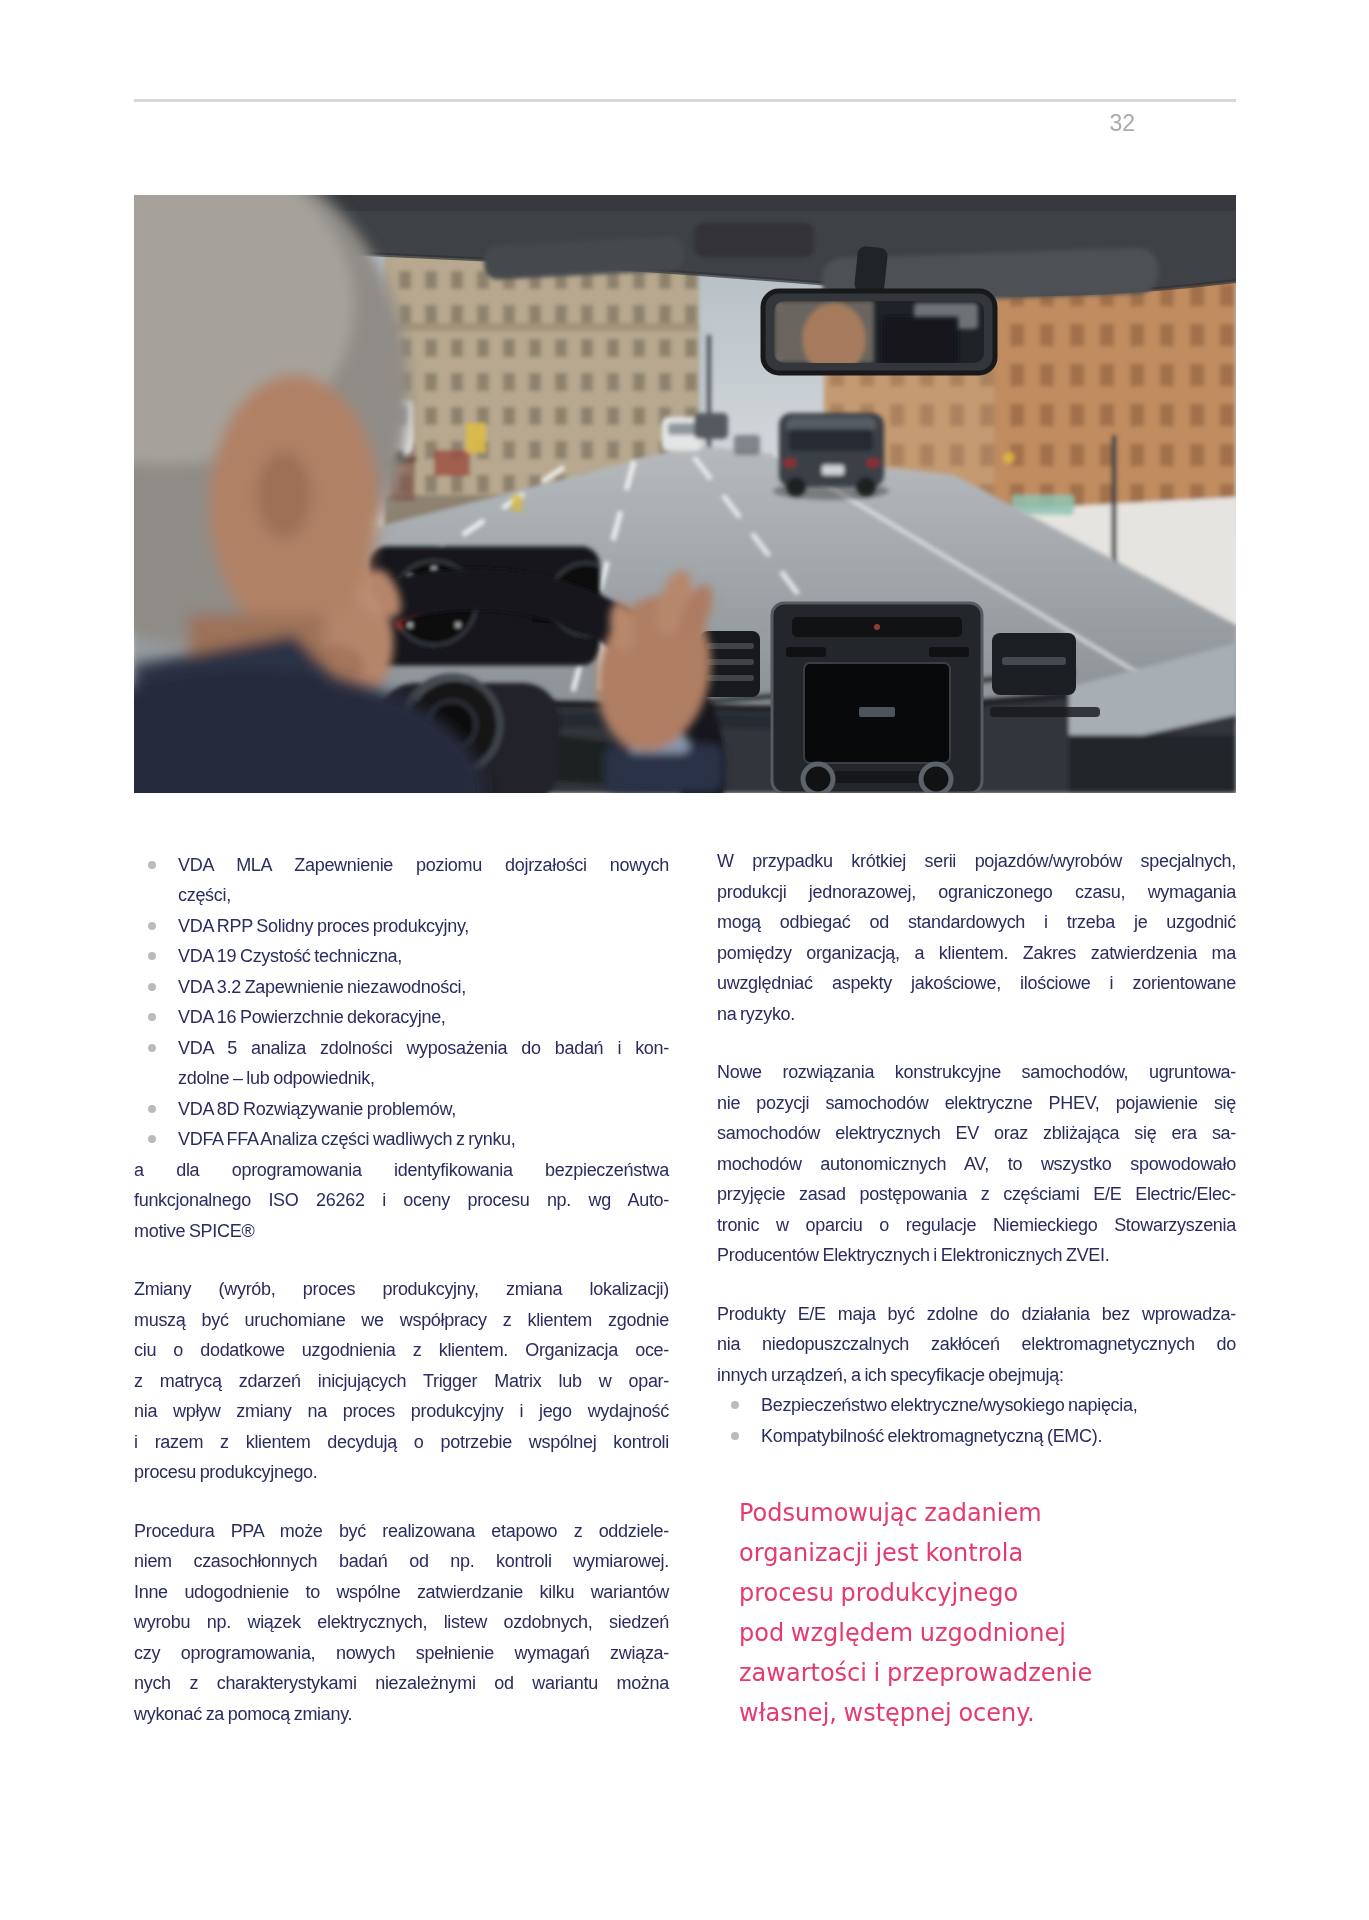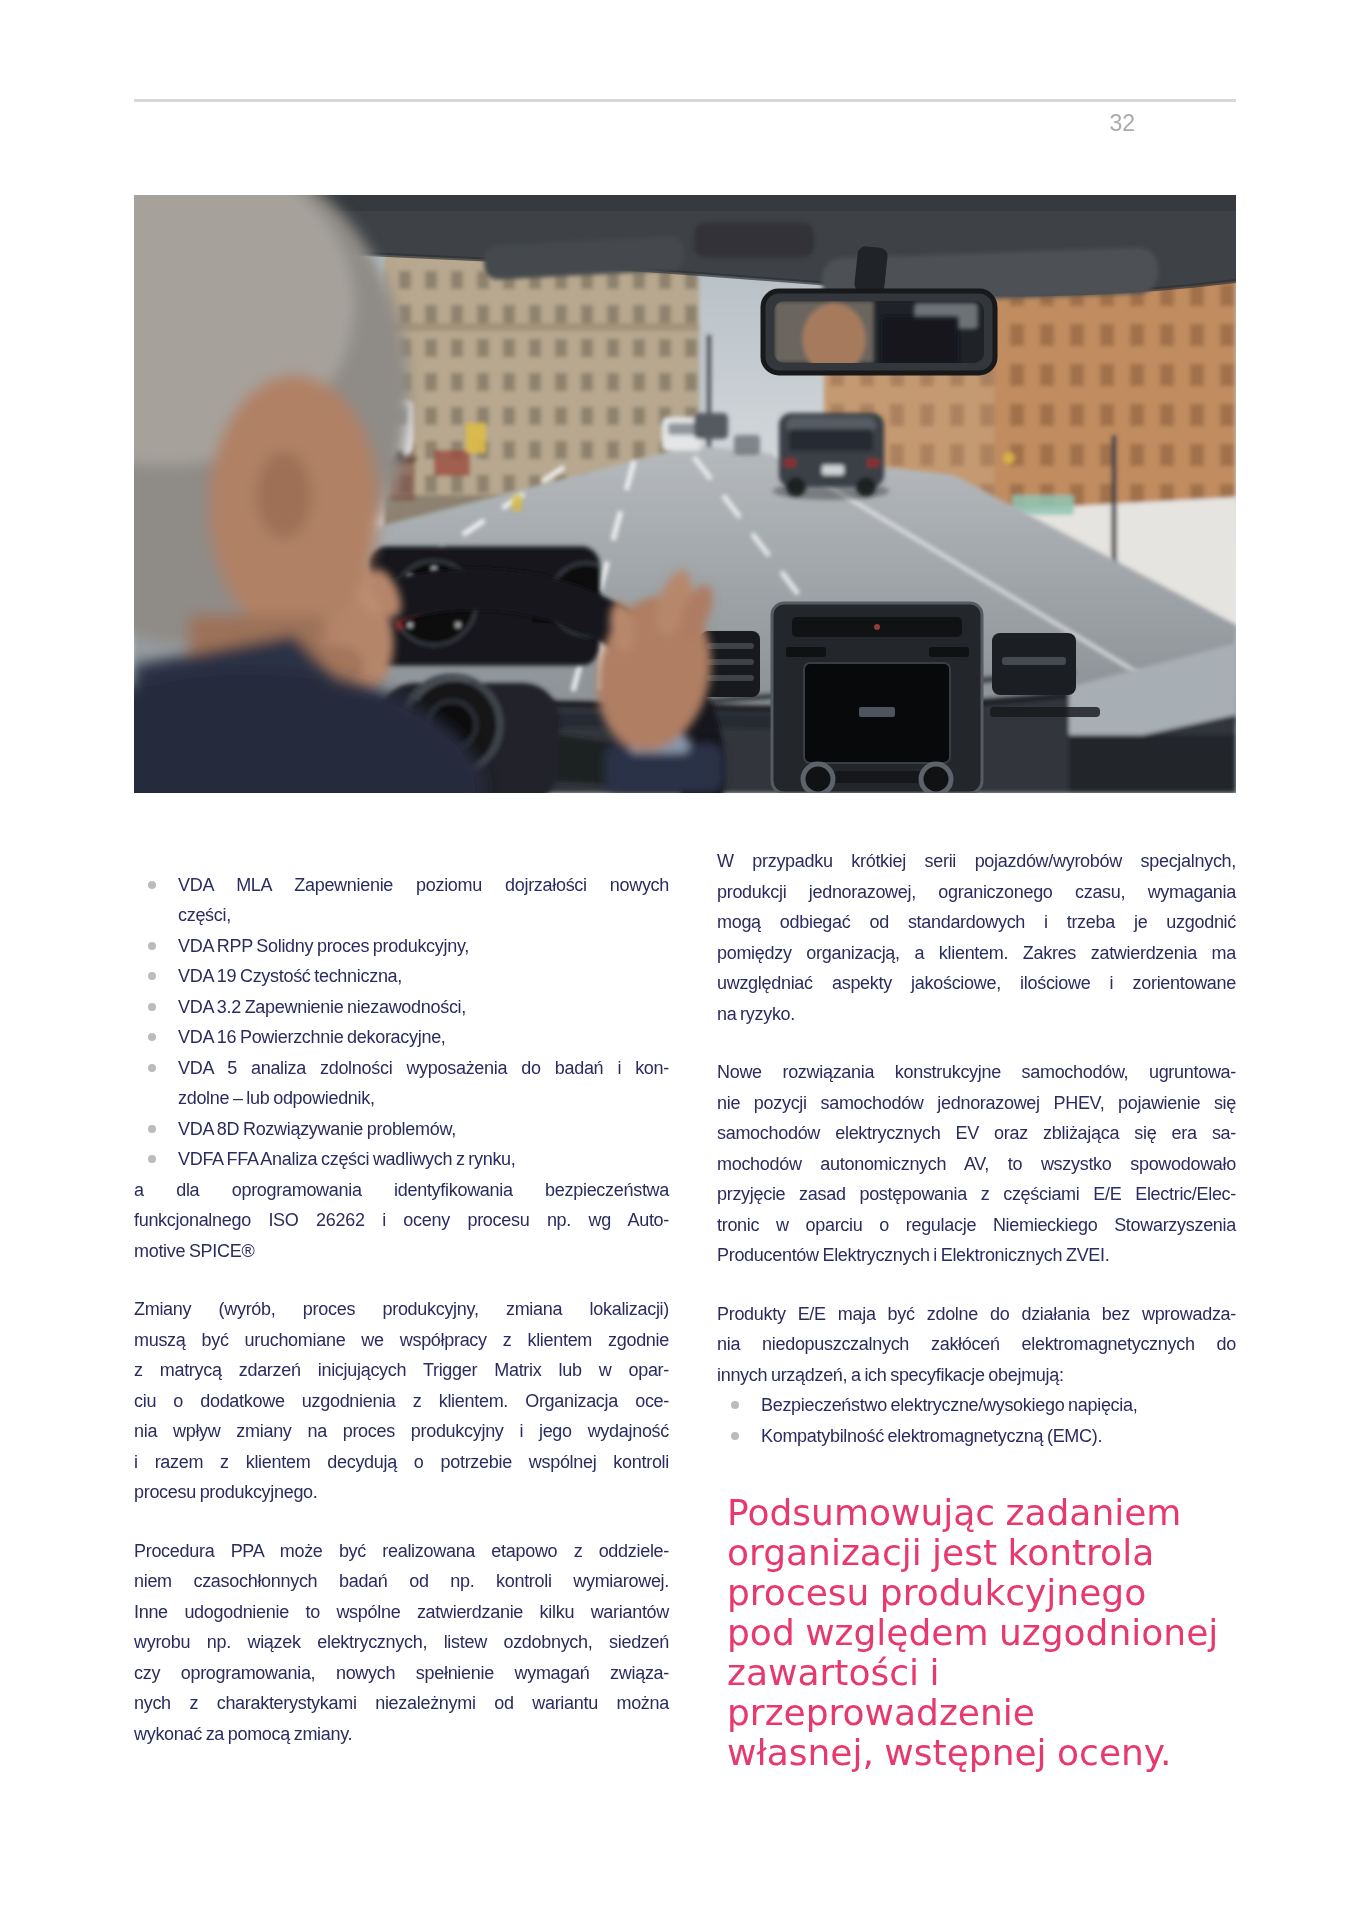--- a/index.html
+++ b/index.html
@@ -32,23 +32,23 @@
   }
   .jl{text-align:justify; text-align-last:justify; min-height:30.5px;}
   .jl-last{text-align-last:left;}
   .list-item{position:relative; padding-left:44px;}
   .dot{
     position:absolute; left:14px; top:11px; width:8px; height:8px;
     border-radius:50%; background:var(--bullet_gray,#b9bbbd);
   }
   .para{margin-top:28px;}
   .quote{
-    margin:42px 0 0 10px;
+    margin:42px 0 0 22px;
     font-family:"DejaVu Sans",sans-serif;
-    font-size:36px; line-height:40px; letter-spacing:0;
+    font-size:24px; line-height:40px; letter-spacing:0;
     color:var(--accent_pink,#e7396e);
     white-space:pre-line;
   }
 </style>
 </head>
 <body>
 
 <div class="page" style="--text_navy: #2a2c5f; --accent_pink: #e7396e; --bullet_gray: #b9bbbd; --rule_gray: #d7d8da; --page_number_gray: #a8abae;">
 
   <div class="rule"></div>
@@ -334,22 +334,22 @@
           </div>
         </div>
       <div class="list-footer">
           <div class="jl">a dla oprogramowania identyfikowania bezpieczeństwa</div>
           <div class="jl">funkcjonalnego ISO 26262 i oceny procesu np. wg Auto-</div>
           <div class="jl jl-last">motive SPICE®</div>
         </div>
       <div class="para">
           <div class="jl">Zmiany (wyrób, proces produkcyjny, zmiana lokalizacji)</div>
           <div class="jl">muszą być uruchomiane we współpracy z klientem zgodnie</div>
+          <div class="jl">ciu o dodatkowe uzgodnienia z klientem. Organizacja oce-</div>
           <div class="jl">z matrycą zdarzeń inicjujących Trigger Matrix lub w opar-</div>
-          <div class="jl">ciu o dodatkowe uzgodnienia z klientem. Organizacja oce-</div>
           <div class="jl">nia wpływ zmiany na proces produkcyjny i jego wydajność</div>
           <div class="jl">i razem z klientem decydują o potrzebie wspólnej kontroli</div>
           <div class="jl jl-last">procesu produkcyjnego.</div>
         </div>
       <div class="para">
           <div class="jl">Procedura PPA może być realizowana etapowo z oddziele-</div>
           <div class="jl">niem czasochłonnych badań od np. kontroli wymiarowej.</div>
           <div class="jl">Inne udogodnienie to wspólne zatwierdzanie kilku wariantów</div>
           <div class="jl">wyrobu np. wiązek elektrycznych, listew ozdobnych, siedzeń</div>
           <div class="jl">czy oprogramowania, nowych spełnienie wymagań związa-</div>
@@ -362,21 +362,21 @@
       <div>
           <div class="jl">W przypadku krótkiej serii pojazdów/wyrobów specjalnych,</div>
           <div class="jl">produkcji jednorazowej, ograniczonego czasu, wymagania</div>
           <div class="jl">mogą odbiegać od standardowych i trzeba je uzgodnić</div>
           <div class="jl">pomiędzy organizacją, a klientem. Zakres zatwierdzenia ma</div>
           <div class="jl">uwzględniać aspekty jakościowe, ilościowe i zorientowane</div>
           <div class="jl jl-last">na ryzyko.</div>
         </div>
       <div class="para">
           <div class="jl">Nowe rozwiązania konstrukcyjne samochodów, ugruntowa-</div>
-          <div class="jl">nie pozycji samochodów jednorazowej PHEV, pojawienie się</div>
+          <div class="jl">nie pozycji samochodów elektryczne PHEV, pojawienie się</div>
           <div class="jl">samochodów elektrycznych EV oraz zbliżająca się era sa-</div>
           <div class="jl">mochodów autonomicznych AV, to wszystko spowodowało</div>
           <div class="jl">przyjęcie zasad postępowania z częściami E/E Electric/Elec-</div>
           <div class="jl">tronic w oparciu o regulacje Niemieckiego Stowarzyszenia</div>
           <div class="jl jl-last">Producentów Elektrycznych i Elektronicznych ZVEI.</div>
         </div>
       <div class="para">
           <div class="jl">Produkty E/E maja być zdolne do działania bez wprowadza-</div>
           <div class="jl">nia niedopuszczalnych zakłóceń elektromagnetycznych do</div>
           <div class="jl jl-last">innych urządzeń, a ich specyfikacje obejmują:</div>

